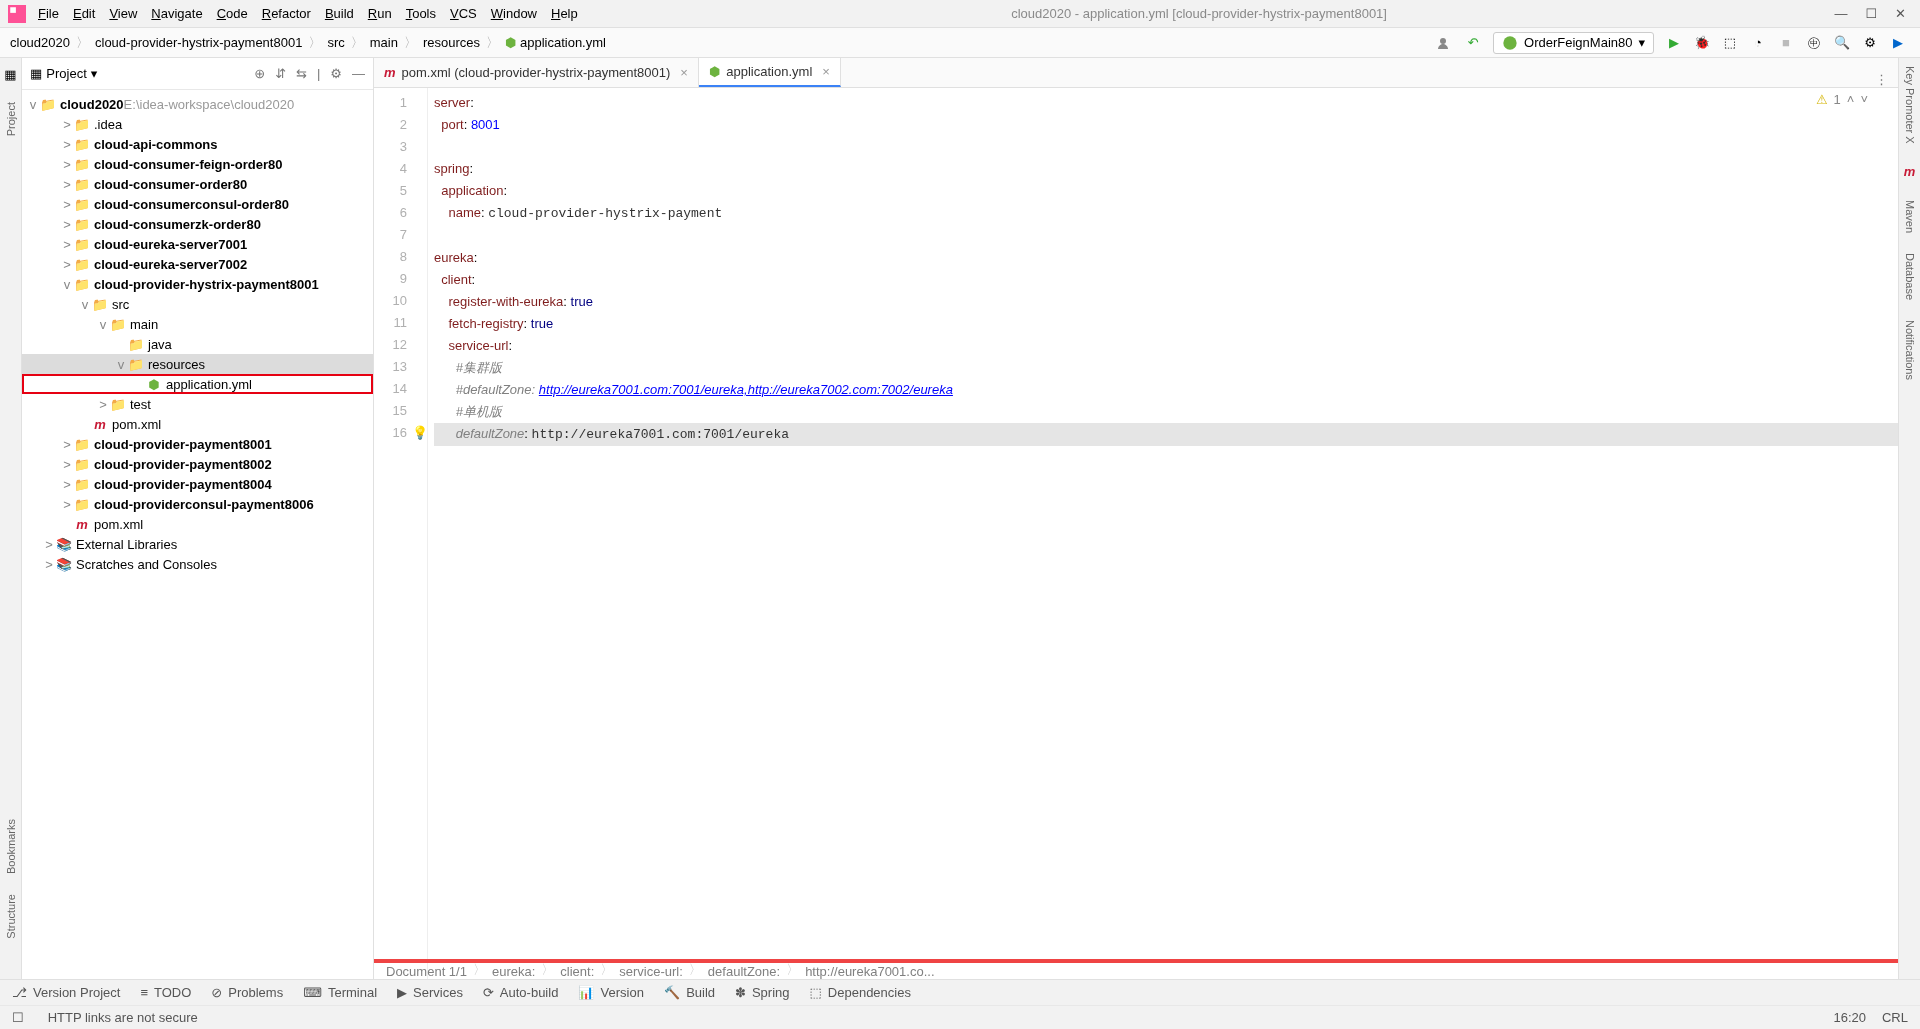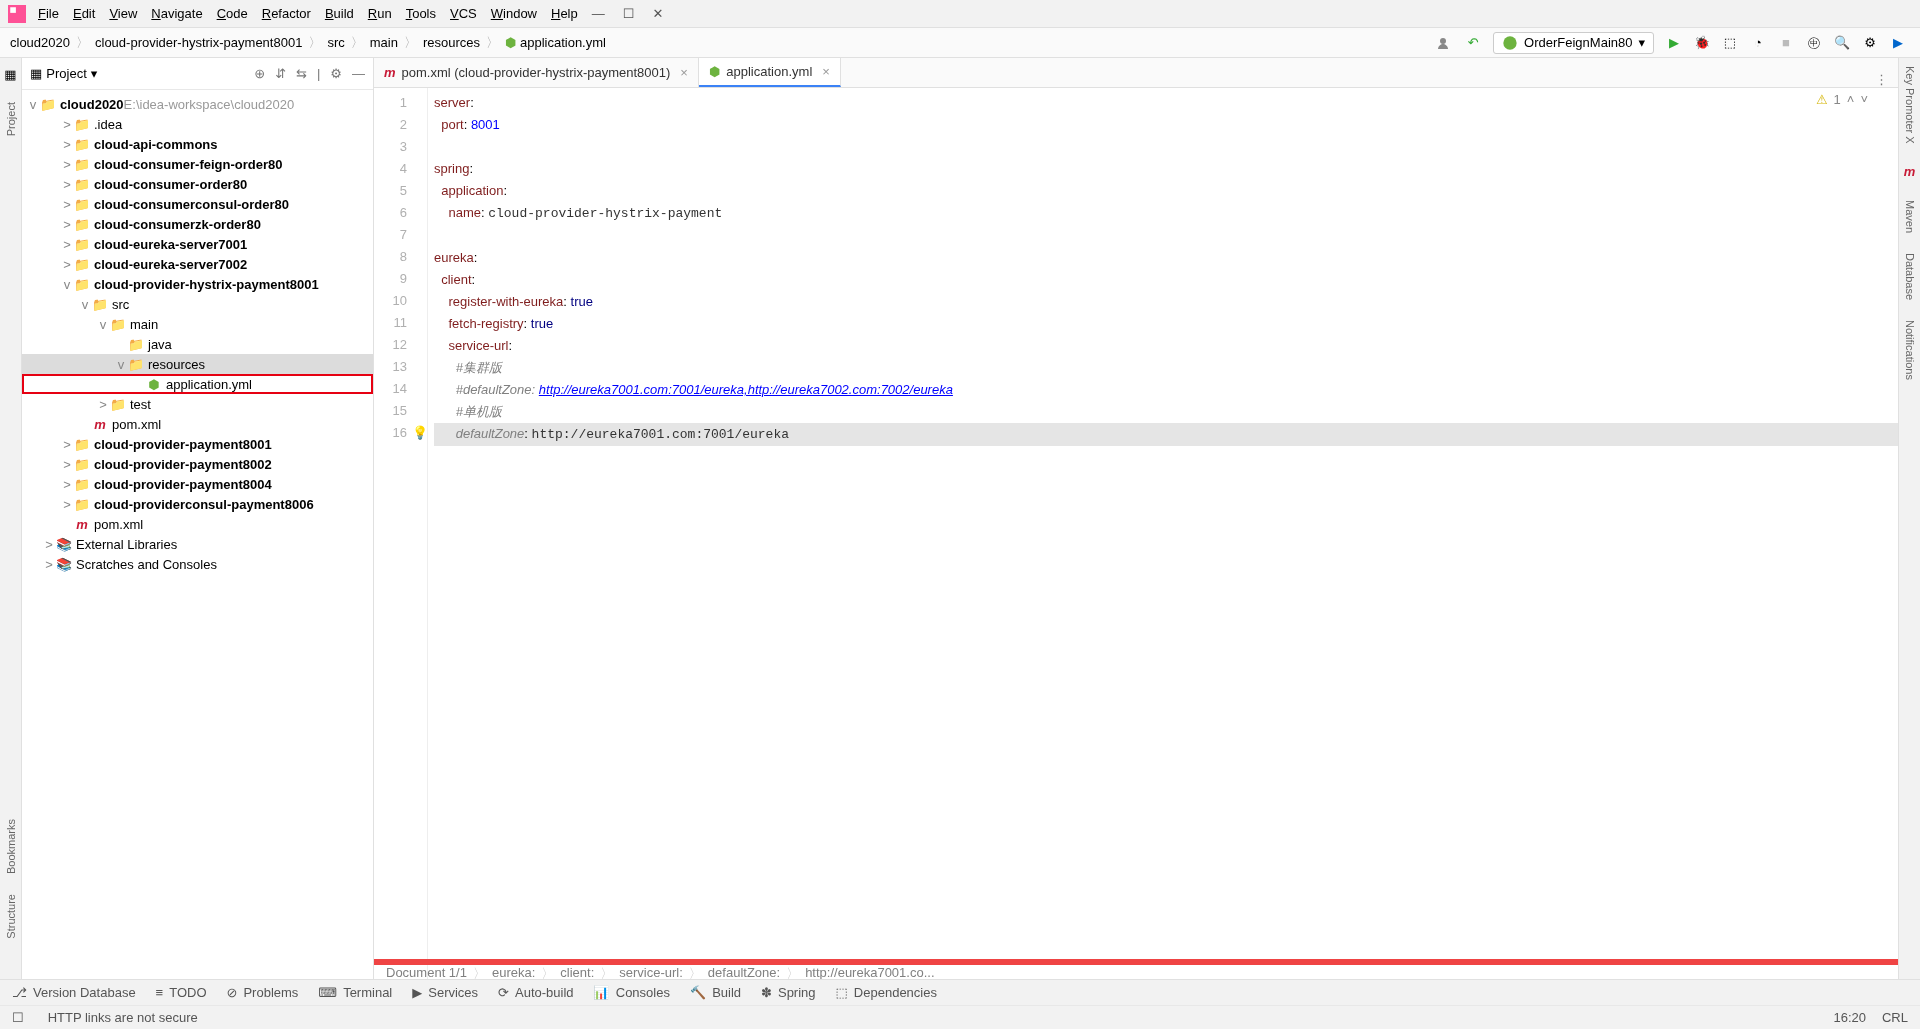--- a/index.html
+++ b/index.html
@@ -45,21 +45,21 @@
 .gutter .bulb { position: absolute; left: 38px; color: #f5a623; }
 .code { flex: 1; padding: 4px 0 0 6px; font-family: "JetBrains Mono","Consolas",monospace; line-height: 22px; white-space: pre; }
 .k-key { color: #7f1d1d; }
 .k-num { color: #0000ff; }
 .k-str { color: #333; font-family: Liberation Mono, monospace; }
 .k-bool { color: #000080; }
 .k-cmt { color: #808080; font-style: italic; }
 .k-link { color: #0000ff; text-decoration: underline; font-style: italic; }
 .k-key-i { color: #808080; font-style: italic; }
 .code-line.caret { background: #e5e5e5; }
-.ed-status { height: 20px; display: flex; align-items: flex-start; gap: 6px; color: #808080; padding-left: 12px; border-top: 6px solid #ef4444; position: absolute; bottom: 0; left: 0; right: 0; }
+.ed-status { height: 20px; display: flex; align-items: flex-end; gap: 6px; color: #808080; padding-left: 12px; border-top: 4px solid #ef4444; position: absolute; bottom: 0; left: 0; right: 0; }
 .ed-err { position: absolute; top: 4px; right: 30px; display: flex; align-items: center; gap: 6px; color: #888; }
 .warn-tri { color: #d5b60a; }
 .bottom-bar { height: 26px; display: flex; align-items: center; background: #f2f2f2; border-top: 1px solid #e0e0e0; padding: 0 12px; gap: 20px; }
 .bottom-bar .itm { display: flex; align-items: center; gap: 6px; color: #555; }
 .statusbar { height: 24px; display: flex; align-items: center; background: #f2f2f2; border-top: 1px solid #e8e8e8; padding: 0 12px; color: #555; }
 .statusbar .right { margin-left: auto; display: flex; gap: 16px; align-items: center; }
 svg { display: block; }
 </style>
 </head>
 <body>
@@ -78,20 +78,21 @@
       <span><u>N</u>avigate</span>
       <span><u>C</u>ode</span>
       <span><u>R</u>efactor</span>
       <span><u>B</u>uild</span>
       <span><u>R</u>un</span>
       <span><u>T</u>ools</span>
       <span><u>V</u>CS</span>
       <span><u>W</u>indow</span>
       <span><u>H</u>elp</span>
     </div>
+  <div class="win-title">cloud2020 - application.yml [cloud-provider-hystrix-payment8001]</div>
   <div class="win-ctrls">
     <span>—</span>
     <span>☐</span>
     <span>✕</span>
   </div>
 </div>
 
 <div class="navbar">
   <div class="crumbs" id="crumbs">
       <span>cloud2020</span>
@@ -358,21 +359,21 @@
     <span class="ico" style="color:#c71a36;font-style:italic;font-weight:bold">m</span>
     <span class="vtxt-r">Maven</span>
     <span class="vtxt-r">Database</span>
     <span class="vtxt-r">Notifications</span>
   </div>
 </div>
 
 <div class="bottom-bar" id="bottombar">
     <div class="itm">
       <span>⎇</span>
-      <span>Version Database</span>
+      <span>Version Project</span>
     </div>
     <div class="itm">
       <span>≡</span>
       <span>TODO</span>
     </div>
     <div class="itm">
       <span>⊘</span>
       <span>Problems</span>
     </div>
     <div class="itm">
@@ -382,21 +383,21 @@
     <div class="itm">
       <span>▶</span>
       <span>Services</span>
     </div>
     <div class="itm">
       <span>⟳</span>
       <span>Auto-build</span>
     </div>
     <div class="itm">
       <span>📊</span>
-      <span>Consoles</span>
+      <span>Version</span>
     </div>
     <div class="itm">
       <span>🔨</span>
       <span>Build</span>
     </div>
     <div class="itm">
       <span>✽</span>
       <span>Spring</span>
     </div>
     <div class="itm">

